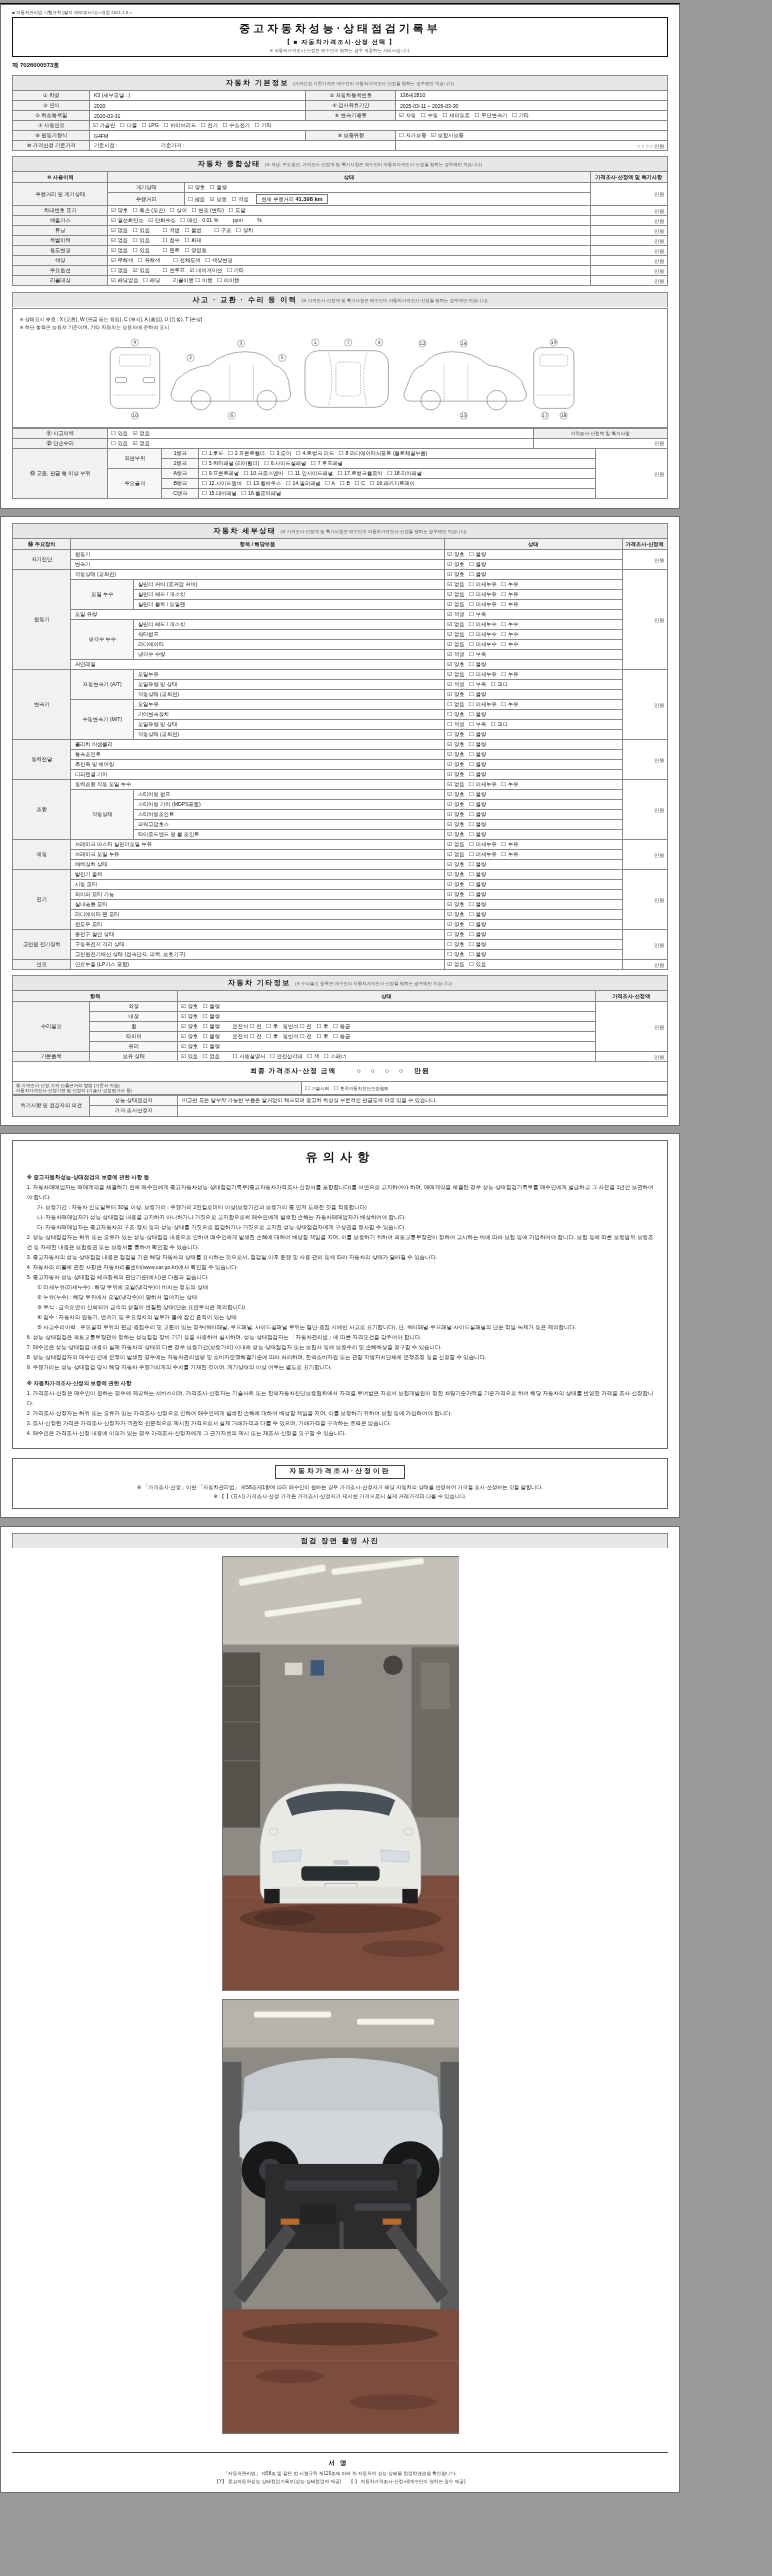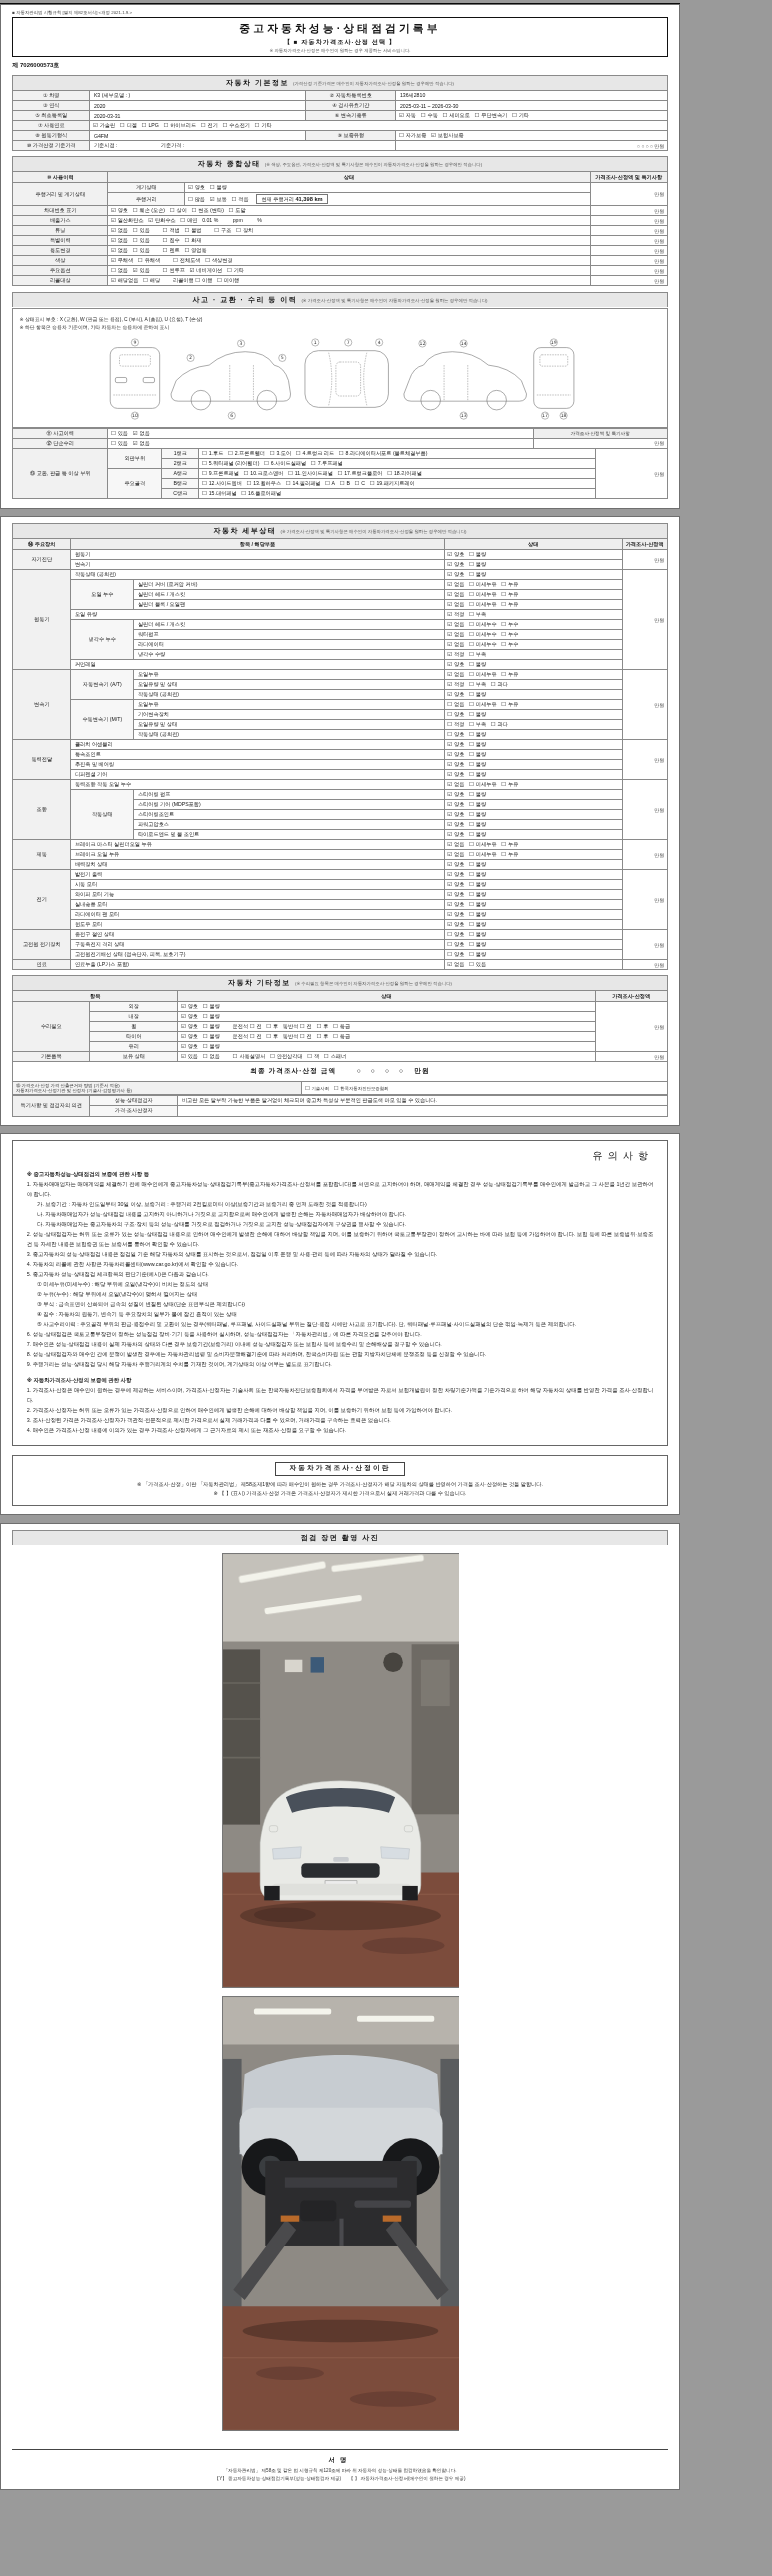--- a/index.html
+++ b/index.html
@@ -33,21 +33,21 @@
 .odo b{font-size:5.7px}
 .emval{white-space:pre;font-size:5.2px;color:#222}
 .legend{font-size:4.9px;color:#222;margin:3.6px 1px 2.1px;line-height:1.55}
 .diagram{border:0.5px solid #8a8a8a;padding:4.1px 0 2.1px;text-align:center;margin-top:1px}
 .diagram svg{display:inline-block}
 .finrow{border:0.5px solid #8a8a8a;border-top:none;text-align:center;padding:4.6px 3.1px;font-size:6.7px;font-weight:bold;letter-spacing:1px}
 .fincircles{margin-left:20.6px;letter-spacing:4.1px;font-weight:bold}
 .basis td{font-size:4.4px;color:#333}
 .remlbl{font-size:5.2px}
 .noticebox{border:0.8px solid #666;padding:8.2px 13.4px 10.3px}
-.ntitle{text-align:right;font-size:10px;font-weight:normal;letter-spacing:5.2px;margin-bottom:6.2px}
+.ntitle{text-align:center;font-size:12px;font-weight:bold;letter-spacing:5.2px;margin-bottom:6.2px}
 .nline{font-size:5.4px;line-height:1.85;color:#1b1b1b;text-align:justify}
 .nhead{font-weight:bold;margin-top:6.2px}
 .ind1{padding-left:10.3px}
 .pricebox{border:0.8px solid #666;margin-top:8.2px;padding:6.2px 12.4px 7.2px;text-align:center}
 .pbtitle{display:inline-block;border:0.5px solid #444;padding:1.5px 13.4px;font-size:6.7px;font-weight:bold;letter-spacing:2.1px;margin-bottom:4.6px}
 .pbline{font-size:5.2px;line-height:1.7;color:#222;text-align:center}
 .photo{width:237px;margin:8.2px auto 0;border:0.5px solid #777;font-size:0}
 .signbar{margin-top:17.5px;border-top:0.8px solid #444;padding-top:6.2px;text-align:center;font-size:6.4px;font-weight:bold;letter-spacing:5.2px}
 .fee{text-align:center;font-size:8.8px;font-weight:bold;margin:12.4px 0 7.2px;letter-spacing:0.5px}
 .feeval{font-size:9.8px}

